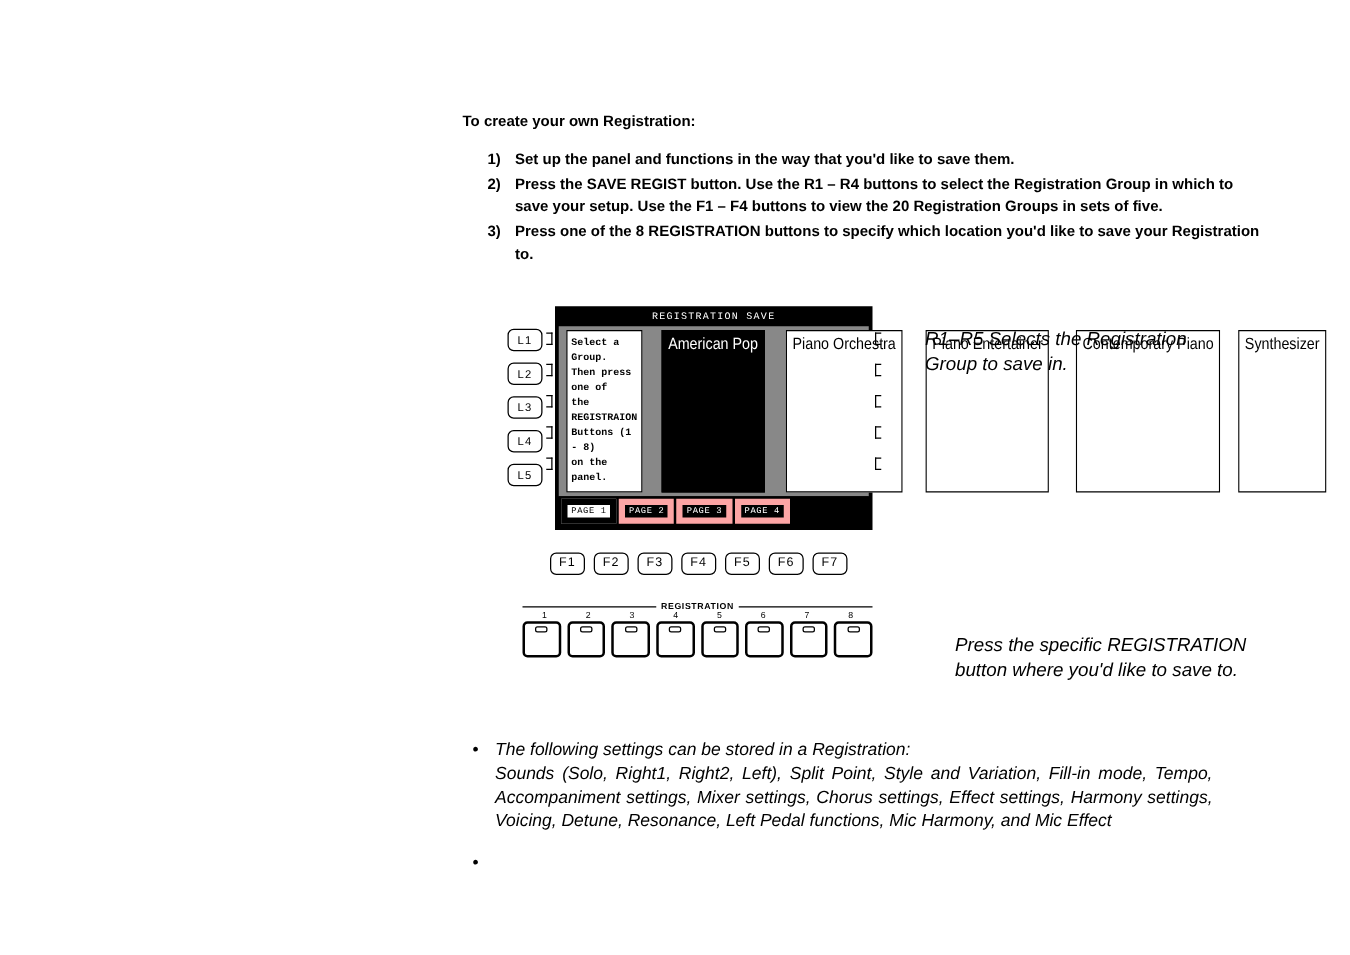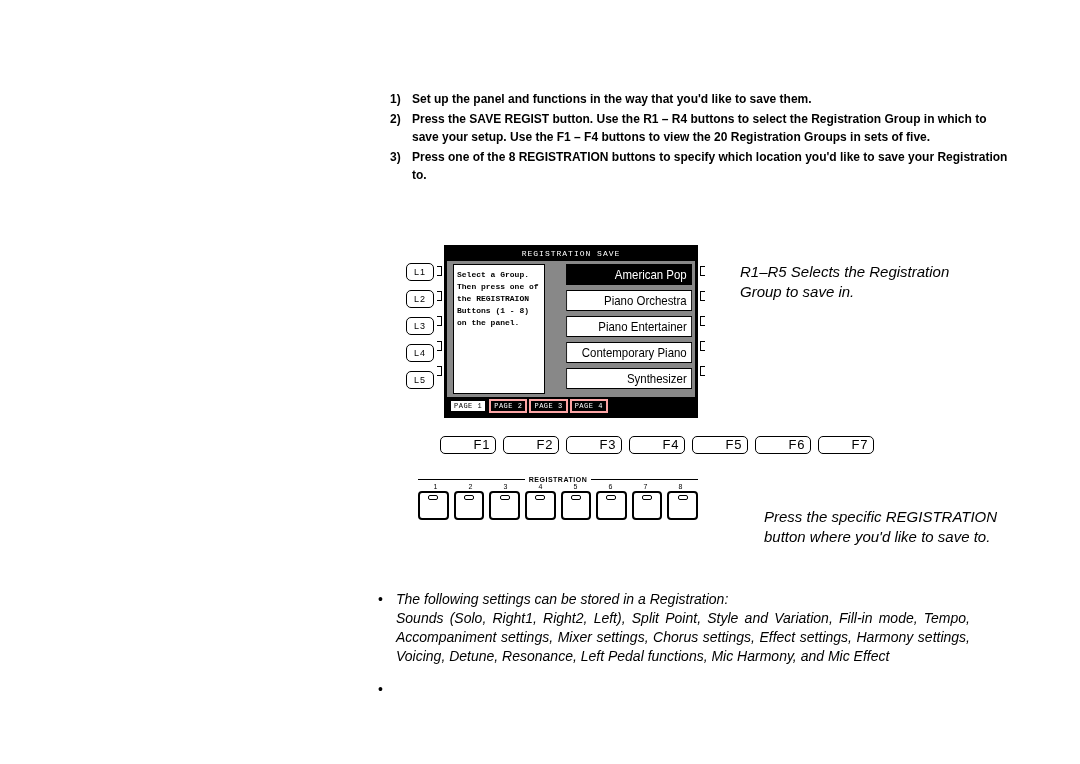--- a/index.html
+++ b/index.html
@@ -135,21 +135,21 @@
     flex: 1;
     padding: 4px 3px;
     font-family: "Courier New", monospace;
     font-size: 8px;
     line-height: 1.5;
     font-weight: bold;
   }
   .lcd-right {
     flex: 1;
     display: flex;
-    flex-direction: column;
+    flex-direction: row;
     gap: 5px;
   }
   .lcd-item {
     background: #fff;
     border: 1px solid #000;
     text-align: right;
     padding: 2px 5px 2px 5px;
     font-family: Arial, sans-serif;
     font-size: 13px;
     letter-spacing: 0px;
@@ -165,45 +165,44 @@
   .lcd-pages {
     background: #000;
     display: flex;
     padding: 2px;
     gap: 2px;
   }
   .lcd-page {
     font-family: "Courier New", monospace;
     font-size: 7px;
     padding: 1px 3px;
-    border: 2px solid #fca5a5;
+    border: 5px solid #fca5a5;
     color: #fff;
     letter-spacing: 0.5px;
   }
   .lcd-page.active {
     background: #fff;
     color: #000;
     border-color: #000;
   }
   .f-row {
     display: flex;
     gap: 7px;
     margin-top: 18px;
     margin-left: 300px;
   }
   .f-btn {
     width: 26px;
     height: 16px;
     border: 1px solid #000;
     border-radius: 5px;
-    font-size: 13px;
+    font-size: 10px;
     line-height: 16px;
     text-align: center;
     letter-spacing: 1px;
-    padding-left: 28px;
   }
   .reg-block {
     margin-top: 22px;
     margin-left: 278px;
     width: 280px;
   }
   .reg-label {
     font-size: 7px;
     font-weight: bold;
     text-align: center;
@@ -265,20 +264,21 @@
   .bullet-text {
     flex: 1;
     text-align: justify;
     font-style: italic;
   }
 </style>
 </head>
 <body>
 
 <div class="content">
+  <div class="heading">To create your own Registration:</div>
   <div class="steps">
     <div class="step">
       <div class="step-num">1)</div>
       <div class="step-text">Set up the panel and functions in the way that you'd like to save them.</div>
     </div>
     <div class="step">
       <div class="step-num">2)</div>
       <div class="step-text">Press the SAVE REGIST button.  Use the R1 – R4 buttons to select the Registration Group in which to save your setup.  Use the F1 – F4 buttons to view the 20 Registration Groups in sets of five.</div>
     </div>
     <div class="step">

